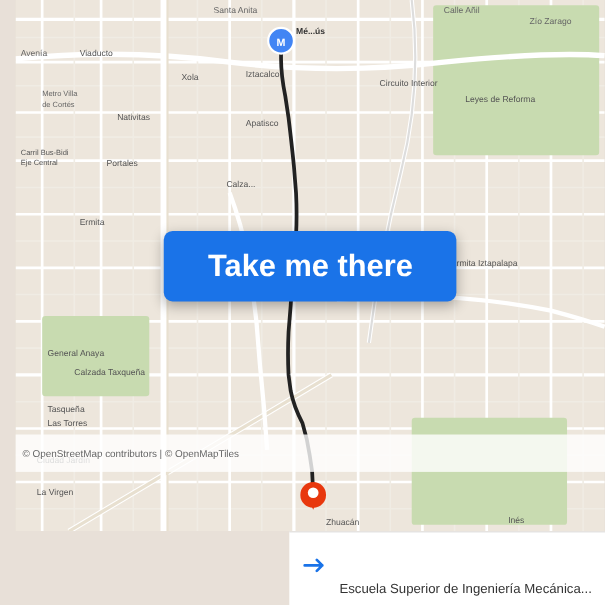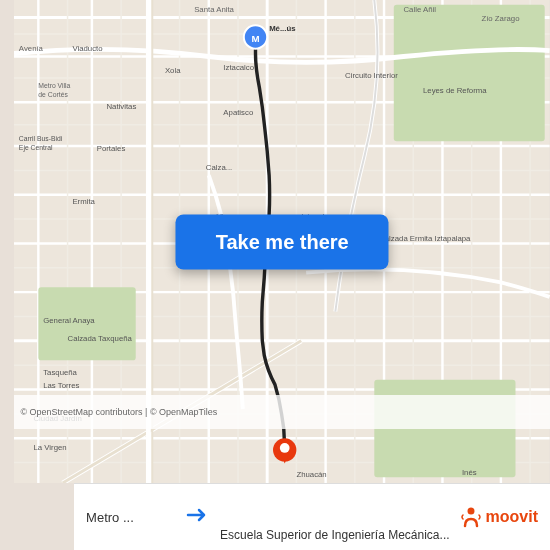--- a/index.html
+++ b/index.html
@@ -28,21 +28,21 @@
       transform: translate(-50%, -50%);
       z-index: 10;
     }
 
     #take-me-there-btn {
       background: #1a73e8;
       color: white;
       border: none;
       border-radius: 8px;
       padding: 16px 40px;
-      font-size: 20px;
+      font-size: 28px;
       font-weight: bold;
       cursor: pointer;
       box-shadow: 0 4px 12px rgba(0,0,0,0.3);
       white-space: nowrap;
     }
 
     
     #bottom-bar {
       background: white;
       display: flex;
@@ -250,39 +250,25 @@
     </div>
 
     
     <div id="attribution-bar">
       <span>© OpenStreetMap contributors | © OpenMapTiles</span>
     </div>
 
   </div>
 
   <div id="bottom-bar">
-    <div id="origin-section">
-      <span id="origin-label">Metro ...</span>
-    </div>
 
     <div id="arrow-icon">
       <svg width="24" height="18" viewBox="0 0 24 18">
         <path d="M 2,9 L 18,9 M 13,4 L 18,9 L 13,14" stroke="#1a73e8" stroke-width="2.5" fill="none" stroke-linecap="round" stroke-linejoin="round"></path>
       </svg>
     </div>
 
     <div id="destination-section">
       <span id="destination-label">Escuela Superior de Ingeniería Mecánica...</span>
     </div>
 
-    <div id="moovit-logo">
-
-      <svg width="22" height="22" viewBox="0 0 22 22">
-        <circle cx="11" cy="5" r="3.5" fill="#e8460e"></circle>
-        <path d="M 5,20 Q 5,13 11,13 Q 17,13 17,20" stroke="#e8460e" stroke-width="2.5" fill="none" stroke-linecap="round"></path>
-
-        <path d="M 3,9 Q 1,11 3,13" stroke="#e8460e" stroke-width="1.5" fill="none" stroke-linecap="round"></path>
-        <path d="M 19,9 Q 21,11 19,13" stroke="#e8460e" stroke-width="1.5" fill="none" stroke-linecap="round"></path>
-      </svg>
-      <span id="moovit-text">moovit</span>
-    </div>
   </div>
 </div>
 
 </body></html>

